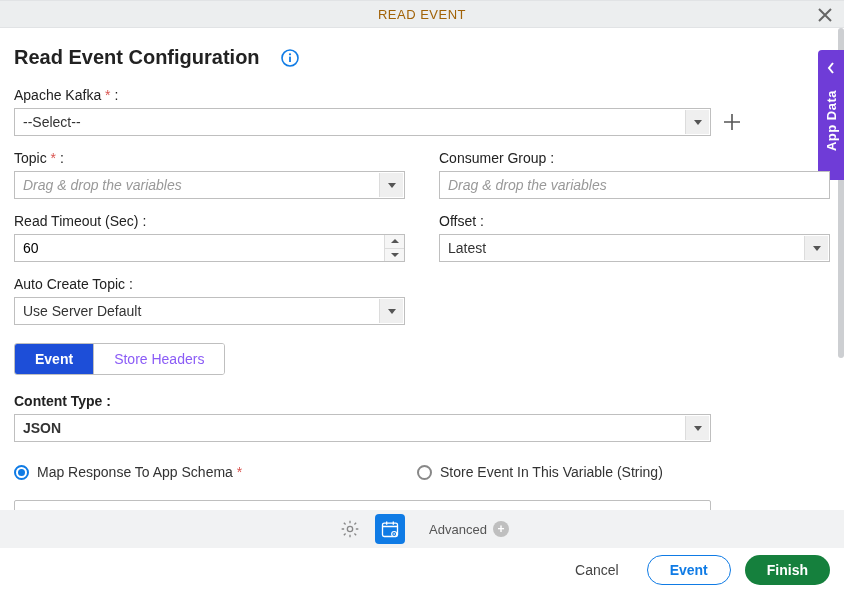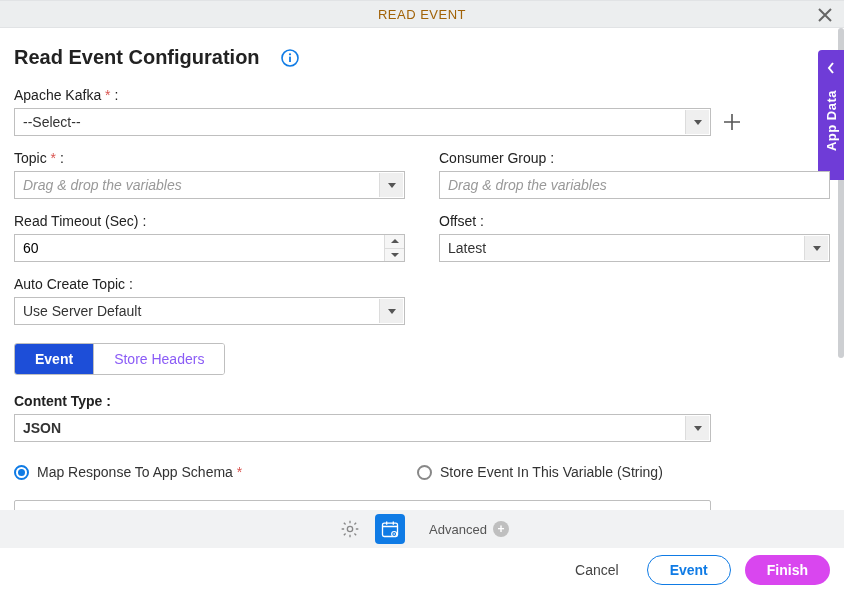--- a/index.html
+++ b/index.html
@@ -130,21 +130,21 @@
     display: flex; align-items: center; justify-content: flex-end;
     gap: 14px; padding-right: 14px;
     background: #fff;
   }
   .btn-text { padding: 6px 14px; cursor: pointer; color: #444; }
   .btn-outline {
     padding: 6px 22px; border: 1px solid #0f7be5; border-radius: 16px;
     color: #0f7be5; font-weight: bold; cursor: pointer; font-size: 14px;
   }
   .btn-primary {
-    padding: 7px 22px; background: #d946ef; border-radius: 16px;
+    padding: 7px 22px; background: #15803d; border-radius: 16px;
     color: #fff; font-weight: bold; cursor: pointer; font-size: 14px;
   }
 
   
   .fake-scroll {
     position: absolute; top: 28px; right: 0; width: 6px; height: 330px;
     background: #cdcfd2; border-radius: 3px;
   }
 
   

